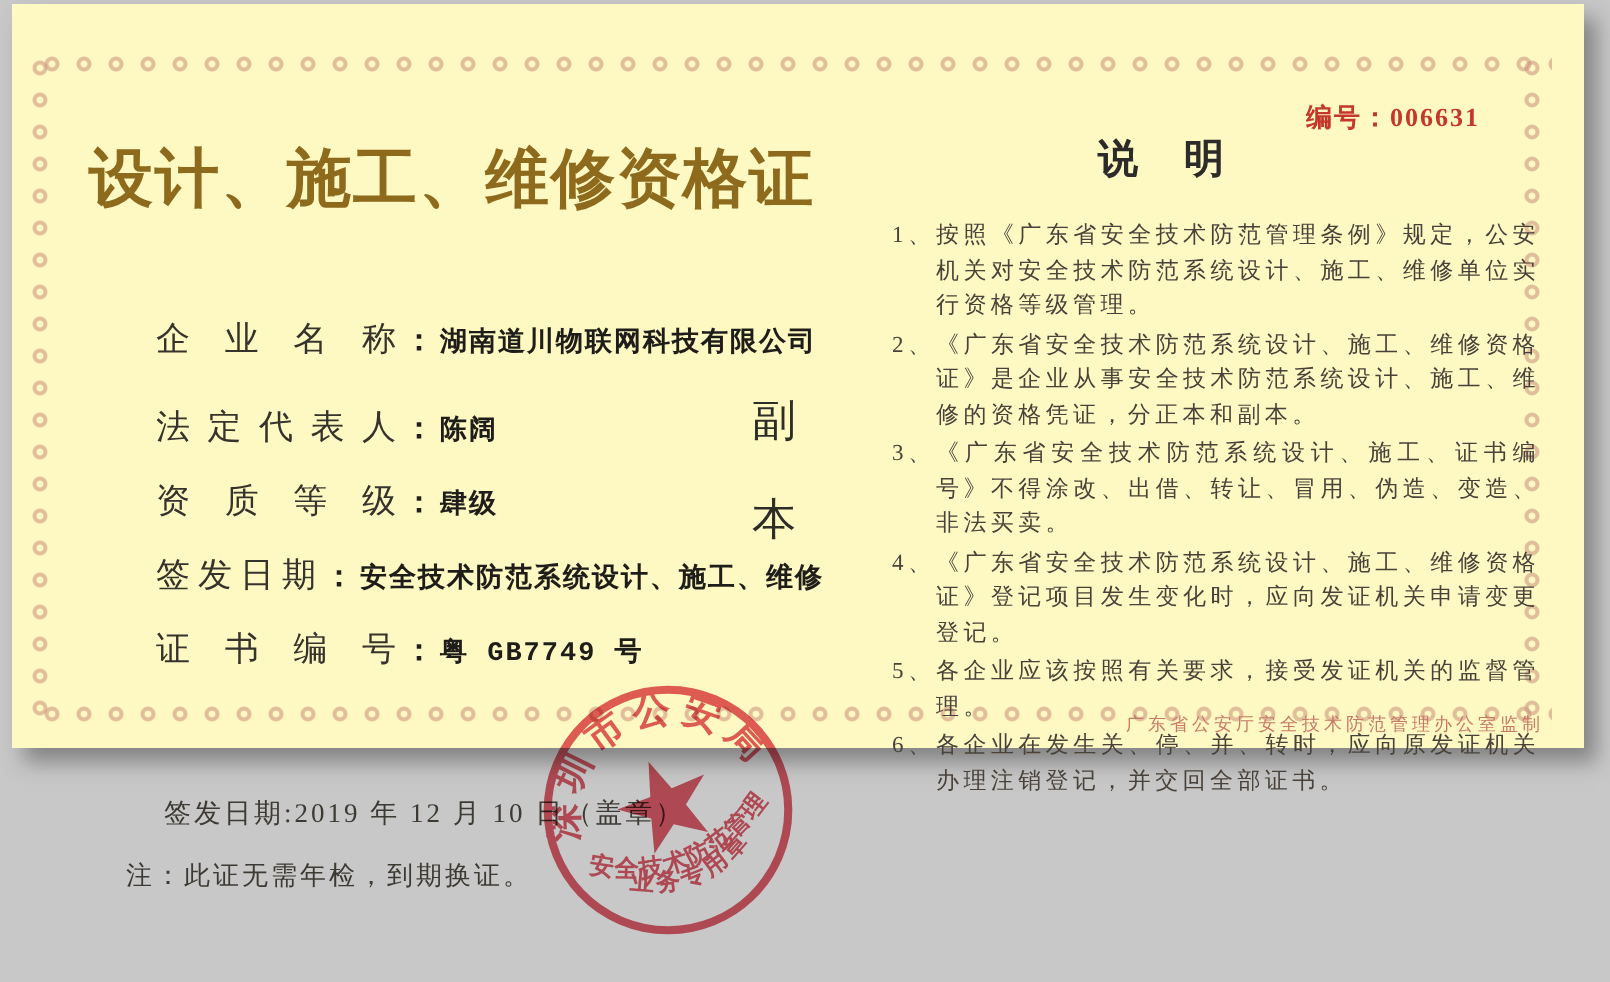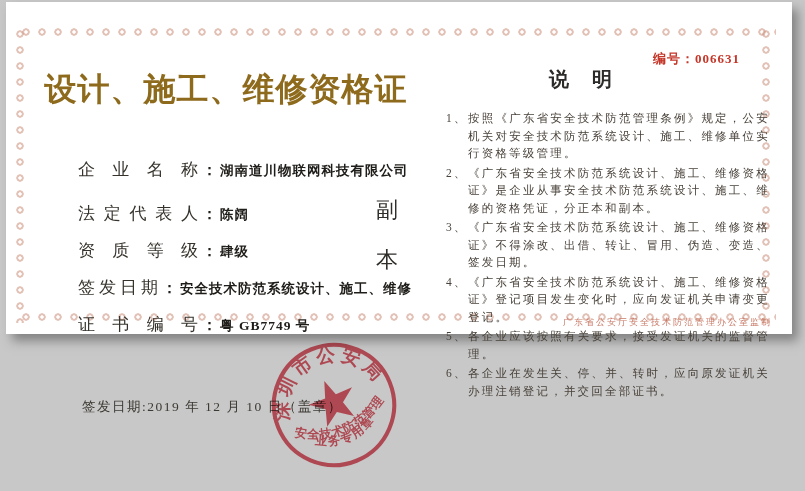--- a/index.html
+++ b/index.html
@@ -4,22 +4,22 @@
 <style>
   * { margin:0; padding:0; box-sizing:border-box; }
   html,body { width:805px; height:491px; }
   body {
     background:#c8c8c8;
     position:relative;
     overflow:hidden;
     font-family:"Liberation Serif","DejaVu Serif",serif;
   }
   .paper {
-    position:absolute; left:6px; top:2px; width:786px; height:332px;
-    background:#ffffff;
+    position:absolute; left:6px; top:2px; width:786px; height:372px;
+    background:#fef9c3;
     box-shadow:6px 7px 10px rgba(75,75,75,.55);
   }
   
   .edge { position:absolute; pointer-events:none; }
   .edge.h {
     height:12px;
     background-image:radial-gradient(circle 4px at 50% 50%,
       rgba(208,152,134,0) 1.4px, rgba(202,142,122,.55) 2px,
       rgba(202,142,122,.55) 3.4px, rgba(202,142,122,0) 4px);
     background-size:16px 12px; background-repeat:repeat-x;
@@ -47,21 +47,21 @@
     letter-spacing:9px; white-space:nowrap;
   }
   .cert-title {
     text-align:center; color:#8e6a1d; font-size:32px; font-weight:bold;
     letter-spacing:1px; margin-top:4px; white-space:nowrap;
   }
   .validity {
     margin-top:15px; margin-left:8px; font-size:13px; color:#4c4a42;
     letter-spacing:.5px; white-space:nowrap;
   }
-  .fields { margin-top:46px; margin-left:38px; }
+  .fields { margin-top:46px; margin-left:38px;font-family:Liberation Mono, monospace; }
   .field-row { display:flex; align-items:baseline; margin-bottom:14px; }
   .field-row:first-child { margin-bottom:21px; }
   .field-label {
     display:inline-block; width:120px; font-size:17px; color:#36332c;
     text-align:justify; text-align-last:justify;
   }
   .field-colon { font-size:15px; font-weight:bold; color:#221f1b; margin:0 3px 0 4px; }
   .field-value {
     font-size:13.5px; font-weight:bold; color:#1f1d19; letter-spacing:1px;
     white-space:nowrap;
@@ -140,37 +140,38 @@
       </div>
       <div class="field-row">
         <span class="field-label">证书编号</span>
         <span class="field-colon">：</span>
         <span class="field-value">粤 GB7749 号</span>
       </div>
     </div>
   </div>
 
   <div class="issue-date">签发日期:2019 年 12 月 10 日（盖章）</div>
+  <div class="note">注：此证无需年检，到期换证。</div>
 
   <div class="copy-label">副本</div>
 
   <div class="right-col">
     <div class="instr-title">说 明</div>
     <ul class="instr-list">
       <li class="instr-item">
         <span class="instr-num">1、</span>
         <span class="instr-text">按照《广东省安全技术防范管理条例》规定，公安机关对安全技术防范系统设计、施工、维修单位实行资格等级管理。</span>
       </li>
       <li class="instr-item">
         <span class="instr-num">2、</span>
         <span class="instr-text">《广东省安全技术防范系统设计、施工、维修资格证》是企业从事安全技术防范系统设计、施工、维修的资格凭证，分正本和副本。</span>
       </li>
       <li class="instr-item">
         <span class="instr-num">3、</span>
-        <span class="instr-text">《广东省安全技术防范系统设计、施工、维修资格证》不得涂改、出借、转让、冒用、伪造、变造、签发日期。</span>
+        <span class="instr-text">《广东省安全技术防范系统设计、施工、证书编号》不得涂改、出借、转让、冒用、伪造、变造、非法买卖。</span>
       </li>
       <li class="instr-item">
         <span class="instr-num">4、</span>
         <span class="instr-text">《广东省安全技术防范系统设计、施工、维修资格证》登记项目发生变化时，应向发证机关申请变更登记。</span>
       </li>
       <li class="instr-item">
         <span class="instr-num">5、</span>
         <span class="instr-text">各企业应该按照有关要求，接受发证机关的监督管理。</span>
       </li>
       <li class="instr-item">

